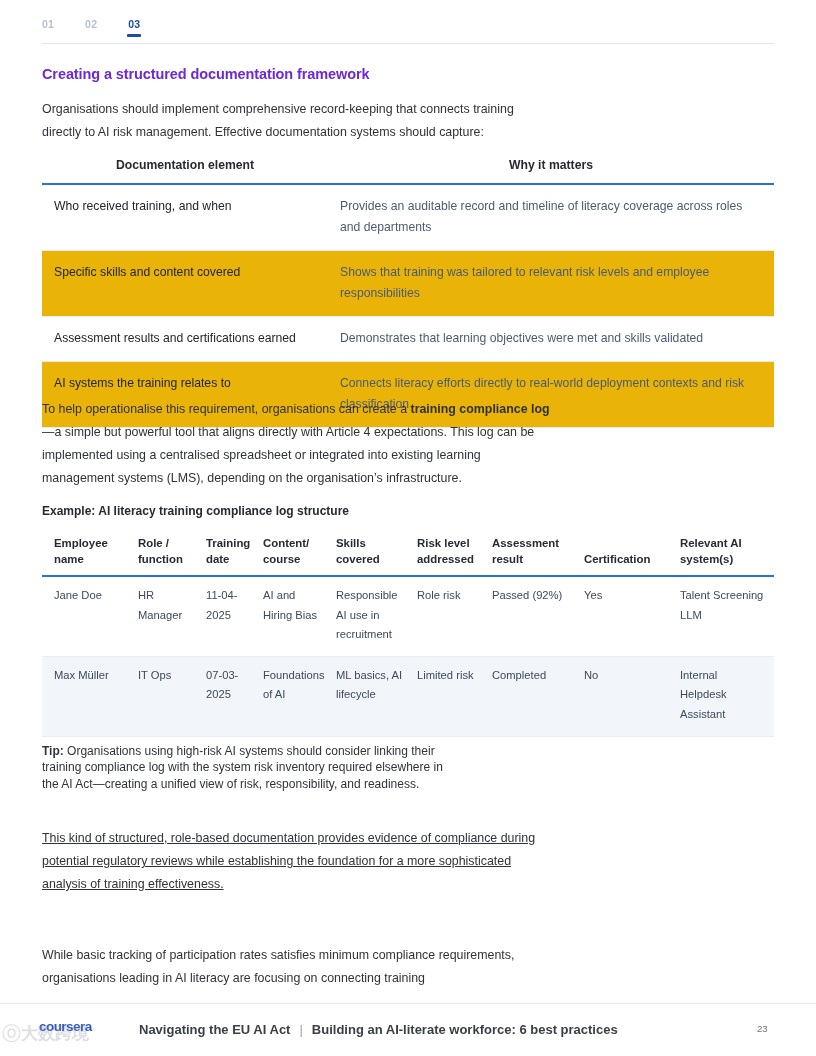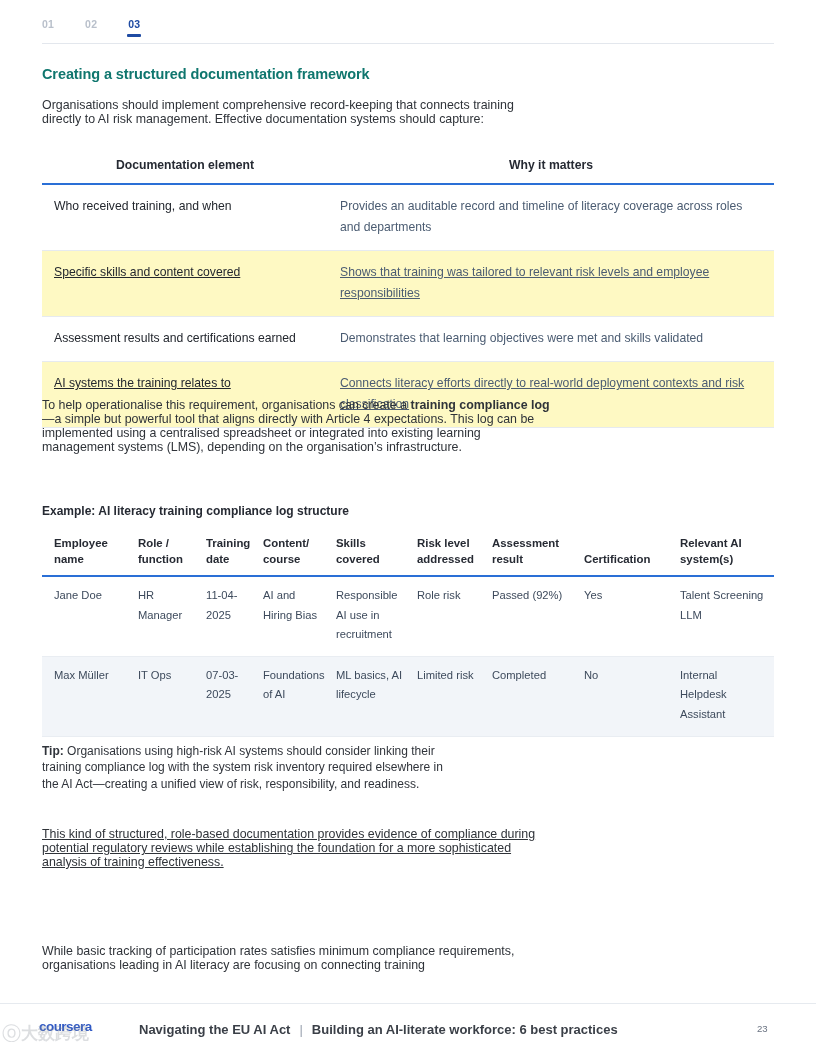--- a/index.html
+++ b/index.html
@@ -64,28 +64,28 @@
     height: 1px;
     background: #e3e7ed;
   }
 
   
   .h2 {
     position: absolute;
     left: 42px;
     font-size: 14.5px;
     font-weight: bold;
-    color: #0f766e;
+    color: #6d28d9;
     letter-spacing: -.1px;
   }
   .para {
     position: absolute;
     left: 42px;
     font-size: 12.4px;
-    line-height: 14px;
+    line-height: 23px;
     color: #2f3339;
   }
   .para b { font-weight: bold; }
 
   .label-bold {
     position: absolute;
     left: 42px;
     font-size: 12px;
     font-weight: bold;
     color: #262a33;
@@ -111,21 +111,21 @@
   }
   #table-one td {
     font-size: 12.2px;
     line-height: 21px;
     padding: 11px 12px 12px 12px;
     vertical-align: top;
     border-bottom: 1px solid #e6eaef;
   }
   #table-one td.c1 { color: #23272e; }
   #table-one td.c2 { color: #4b5c72; }
-  #table-one tbody tr.alt td { background: #fef9c3; text-decoration: underline; }
+  #table-one tbody tr.alt td { background: #eab308; }
 
   
   #table-two th {
     text-align: left;
     font-size: 11.4px;
     font-weight: bold;
     color: #262a33;
     line-height: 15.5px;
     padding: 4px 7px 8px 7px;
     border-bottom: 2px solid #2a6fd6;

